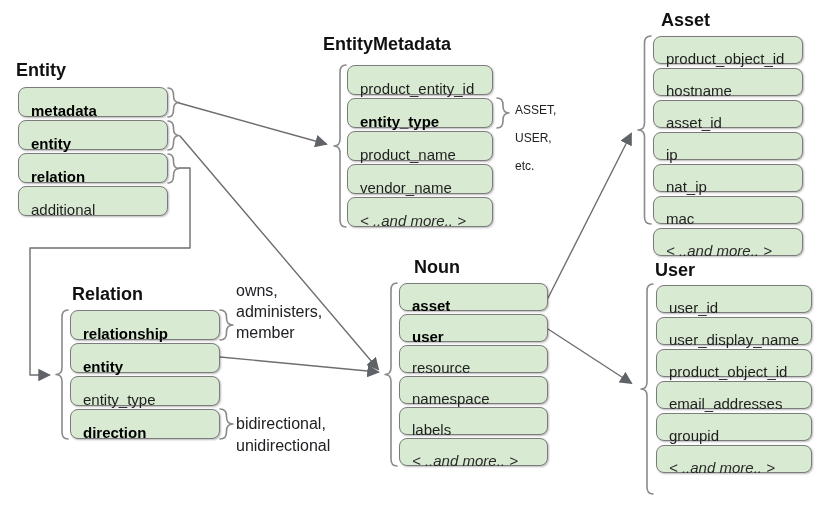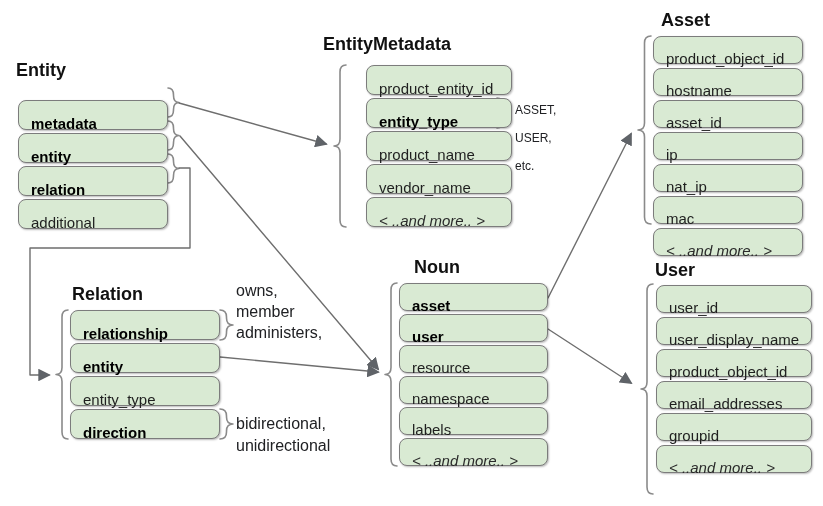--- a/index.html
+++ b/index.html
@@ -53,29 +53,29 @@
       <path d="M 397 283 Q 391 283 391 290 V 367.5 Q 391 374.5 385 374.5 Q 391 374.5 391 381.5 V 459 Q 391 466 397 466" fill="none" stroke="#8a8a8a" stroke-width="1.6" stroke-linecap="round" stroke-linejoin="round"></path>
       <path d="M 179 103 L 326 144" fill="none" stroke="#6e6e6e" stroke-width="1.4" stroke-linecap="round" stroke-linejoin="round" marker-end="url(#arrow)"></path>
       <path d="M 180 136 L 378 369" fill="none" stroke="#6e6e6e" stroke-width="1.4" stroke-linecap="round" stroke-linejoin="round" marker-end="url(#arrow)"></path>
       <path d="M 179 168 L 190 168 L 190 248 L 30 248 L 30 375 L 49 375" fill="none" stroke="#6e6e6e" stroke-width="1.4" stroke-linecap="round" stroke-linejoin="round" marker-end="url(#arrow)"></path>
       <path d="M 220 357 L 378 372" fill="none" stroke="#6e6e6e" stroke-width="1.4" stroke-linecap="round" stroke-linejoin="round" marker-end="url(#arrow)"></path>
       <path d="M 548 298 L 631 134" fill="none" stroke="#6e6e6e" stroke-width="1.4" stroke-linecap="round" stroke-linejoin="round" marker-end="url(#arrow)"></path>
       <path d="M 548 329 L 631 383" fill="none" stroke="#6e6e6e" stroke-width="1.4" stroke-linecap="round" stroke-linejoin="round" marker-end="url(#arrow)"></path>
     </svg>
 
   <div class="title" style="left:16px;top:60px">Entity</div>
-  <div class="fields t-entity" style="left:18px;top:100px;width:150px">
+  <div class="fields t-entity" style="left:18px;top:87px;width:150px">
       <div class="field bold">metadata</div>
       <div class="field bold">entity</div>
       <div class="field bold">relation</div>
       <div class="field">additional</div>
     </div>
 
   <div class="title" style="left:323px;top:34px">EntityMetadata</div>
-  <div class="fields t-em" style="left:366px;top:65px;width:146px">
+  <div class="fields t-em" style="left:347px;top:65px;width:146px">
       <div class="field">product_entity_id</div>
       <div class="field bold">entity_type</div>
       <div class="field">product_name</div>
       <div class="field">vendor_name</div>
       <div class="field italic">&lt; ..and more.. &gt;</div>
     </div>
 
   <div class="title" style="left:661px;top:10px">Asset</div>
   <div class="fields t-asset" style="left:653px;top:36px;width:150px">
       <div class="field">product_object_id</div>
@@ -116,22 +116,22 @@
     </div>
 
   <div class="note big" style="left:515px;top:96px">
     <div>ASSET,</div>
     <div>USER,</div>
     <div>etc.</div>
   </div>
 
   <div class="note" style="left:236px;top:280px">
     <div>owns,</div>
+    <div>administers,</div>
     <div>member</div>
-    <div>administers,</div>
   </div>
 
   <div class="note bidir" style="left:236px;top:413px">
     <div>bidirectional,</div>
     <div>unidirectional</div>
   </div>
 
 </div>
 
 </body></html>

